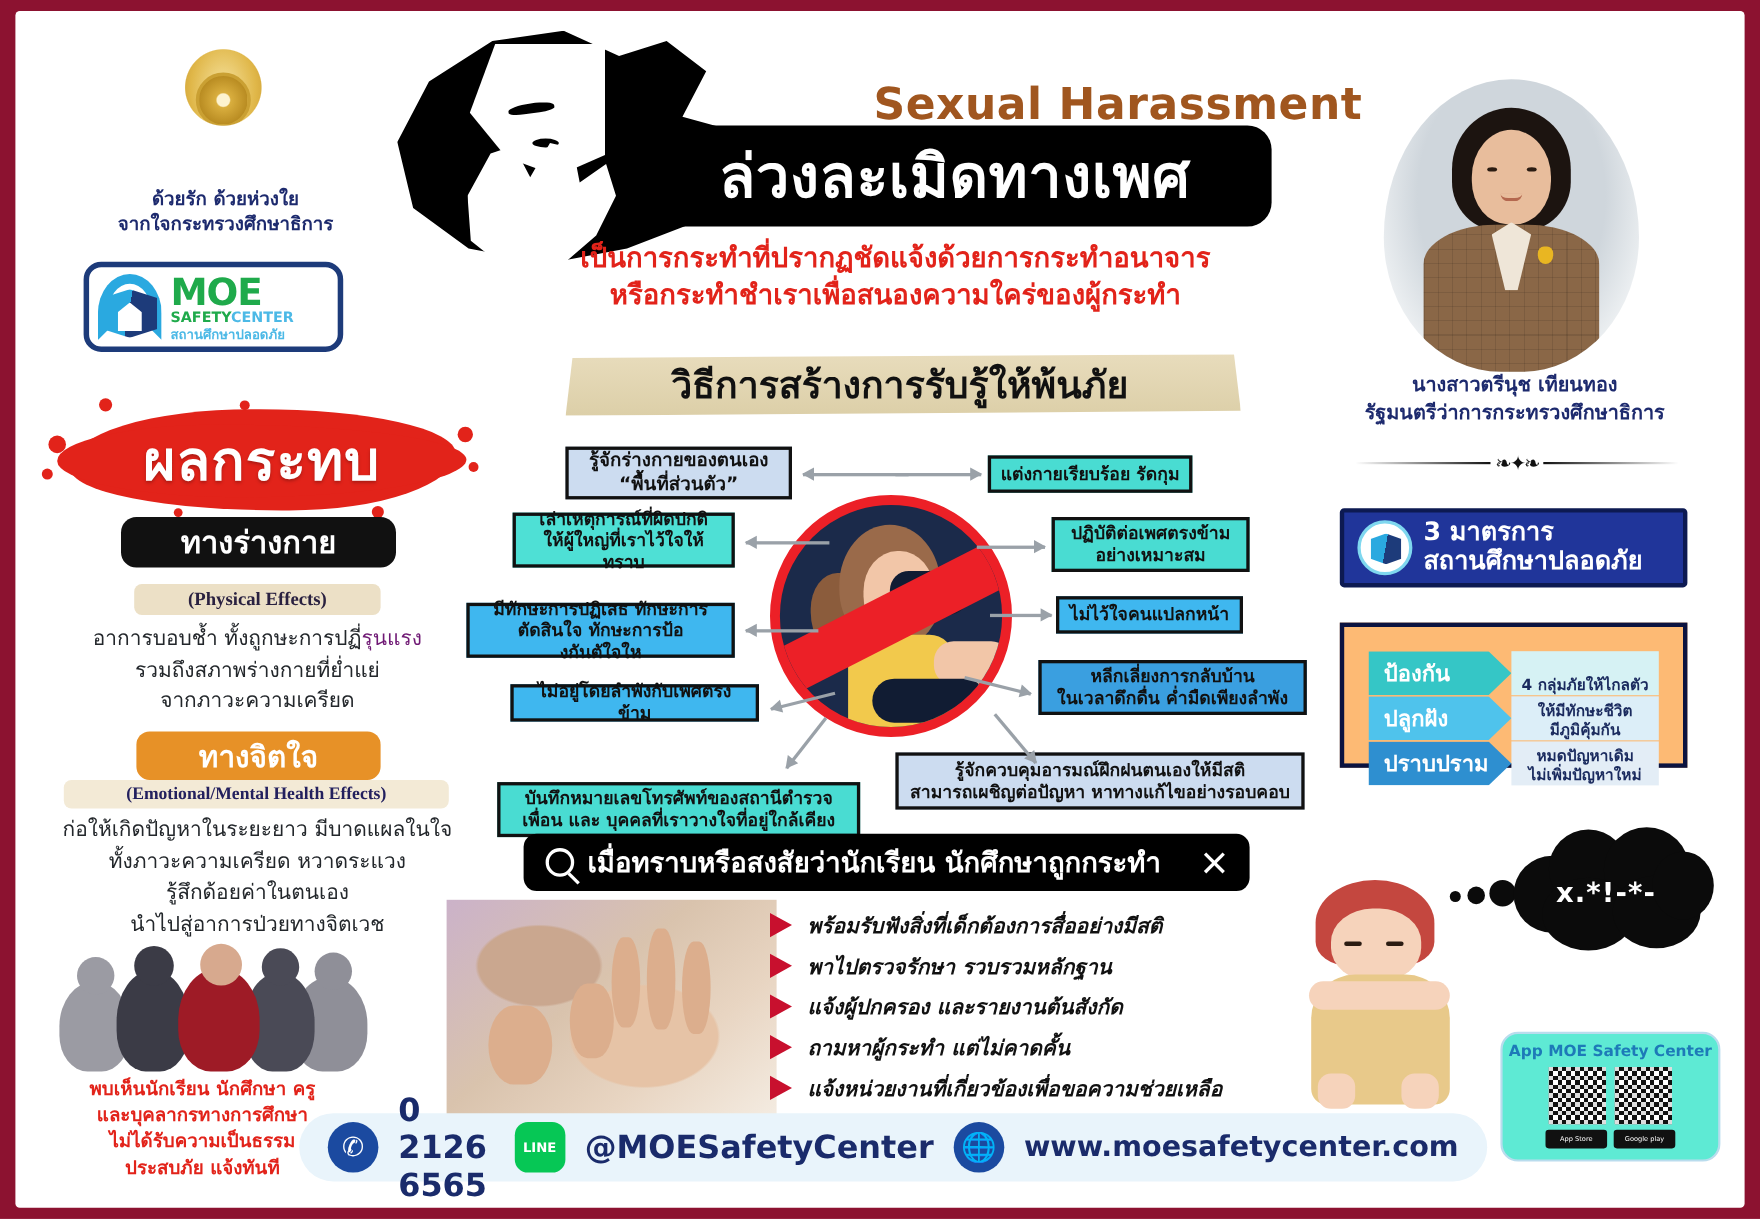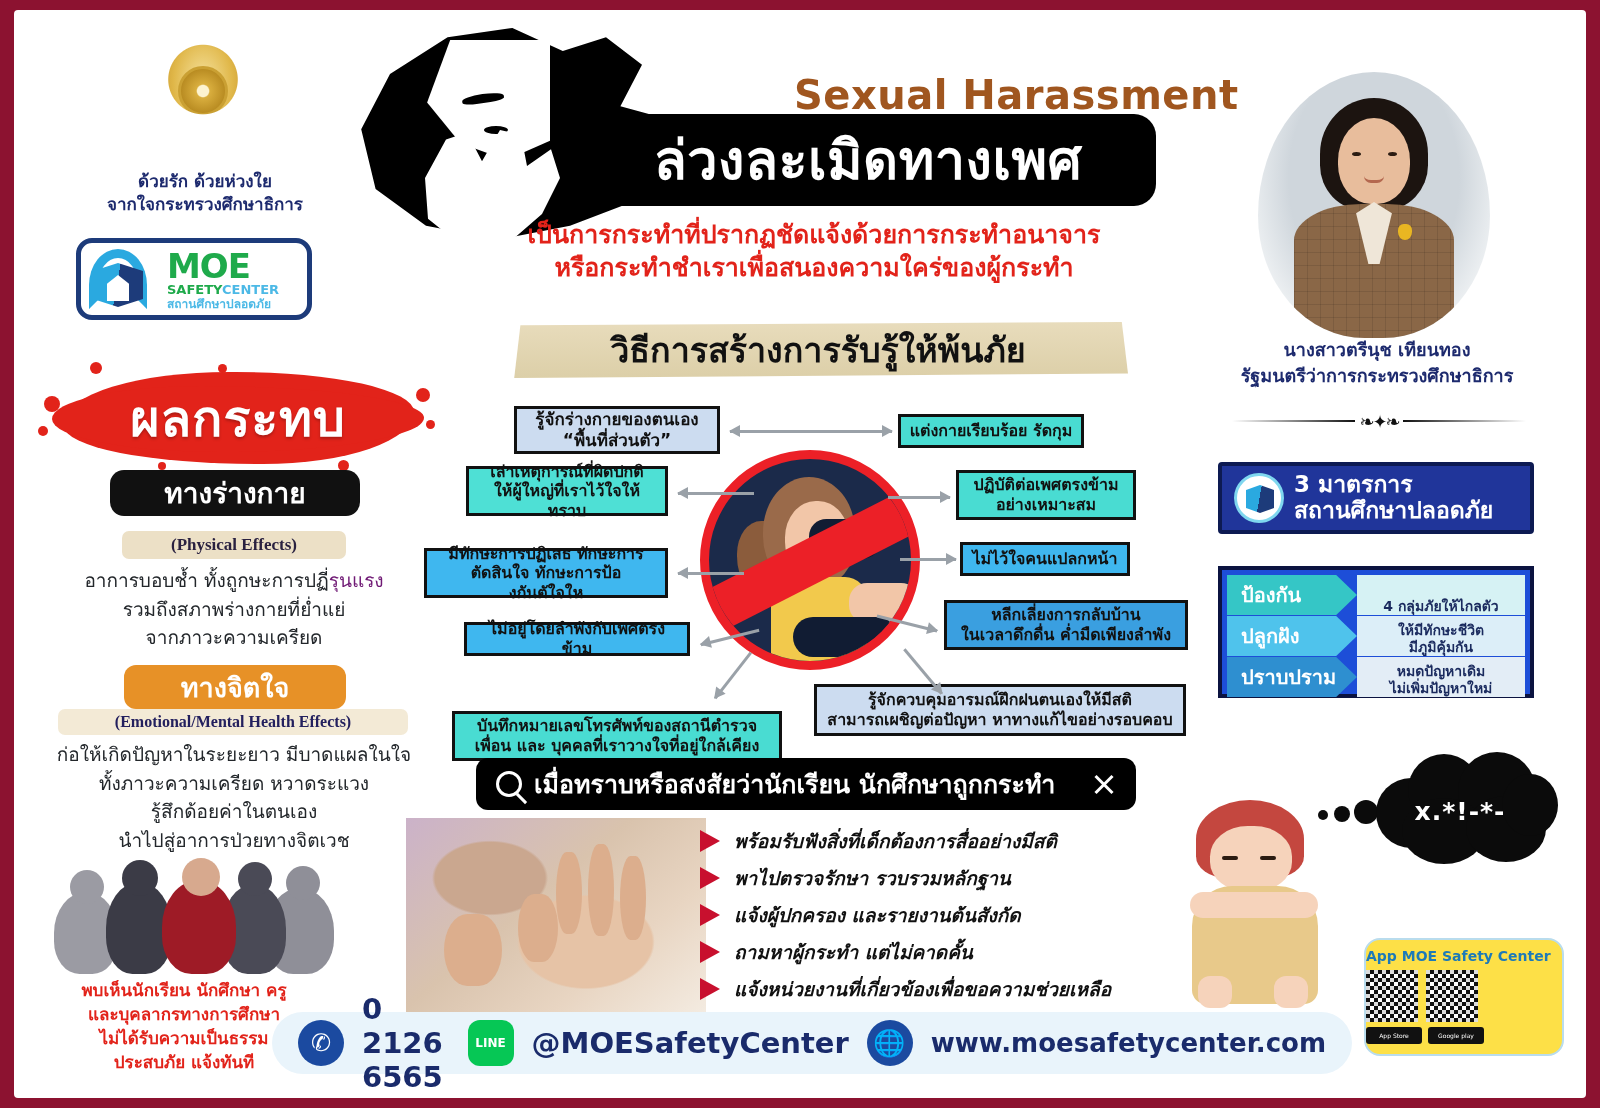--- a/index.html
+++ b/index.html
@@ -50,21 +50,21 @@
   }
   .love-text {
     position: absolute; left: 60px; top: 160px; width: 262px;
     text-align: center; color: #1d2a6e; font-weight: 700;
     font-size: 17px; line-height: 1.38;
   }
   .moe-logo-box {
     position: absolute; left: 62px; top: 228px;
     width: 236px; height: 82px;
     border: 5px solid #1d3b7a; border-radius: 16px;
-    background: #fff; display: flex; align-items: center; gap: 20px;
+    background: #fff; display: flex; align-items: center; gap: 8px;
     padding: 6px 8px;
   }
   .moe-shield {
     width: 58px; height: 60px; position: relative; flex: none;
   }
   .moe-shield .arc {
     position:absolute; inset:0;
     border: 9px solid #2aa9e0;
     border-bottom-color: transparent;
     border-radius: 50% 50% 0 0 / 60% 60% 0 0;
@@ -247,21 +247,21 @@
   }
   .mh-icon::after{
     content:""; position:absolute; left:9px; top:9px; width:28px;height:28px;
     background:linear-gradient(100deg,#2aa9e0 0 48%, #1d3b7a 48%);
     clip-path: polygon(0 18%,50% 0,100% 18%,100% 82%,50% 100%,0 82%);
   }
   .mh-text { color:#fff; font-weight:800; font-size:23px; line-height:1.12; }
 
   .measures-box {
     position:absolute; left:1204px; top:556px; width:316px; height:132px;
-    background:#1d4ed8; border:4px solid #0b1340; padding:5px;
+    background:#fdba74; border:4px solid #0b1340; padding:22px;
   }
   .m-row { display:flex; height:40px; margin-bottom:1px; }
   .m-row .lbl {
     width:130px; display:flex; align-items:center; padding-left:14px;
     color:#fff; font-weight:800; font-size:20px;
     clip-path: polygon(0 0, 84% 0, 100% 50%, 84% 100%, 0 100%);
   }
   .m-row .val {
     flex:1; display:flex; flex-direction:column; align-items:center; justify-content:flex-end;
     color:#1a2a5e; font-weight:700; font-size:14px; line-height:1.2; text-align:center;
@@ -365,22 +365,22 @@
     position:absolute; left:1348px; top:742px; width:196px; height:118px;
   }
   .th-lobe { position:absolute; background:#0b0b0b; border-radius:50%; }
   .th-txt {
     position:absolute; inset:0; display:flex;align-items:center;justify-content:center;
     color:#fff; font-size:25px; font-weight:800; letter-spacing:1px; z-index:3;
   }
 
   .qr-card {
     position:absolute; left:1350px; top:928px; width:200px; height:118px;
-    background:#fde047; border:2px solid #b9dced; border-radius:16px;
-    display:flex; flex-direction:column; padding-top:8px;
+    background:#5eead4; border:2px solid #b9dced; border-radius:16px;
+    display:flex; flex-direction:column; align-items:center; padding-top:8px;
   }
   .qr-card .t { color:#1d7ab8; font-size:14px; font-weight:800; }
   .qr-pair { display:flex; gap:8px; margin-top:6px; }
   .qr {
     width:52px;height:52px;
     background:
       repeating-linear-gradient(90deg,#111 0 4px,#fff 4px 8px),
       repeating-linear-gradient(0deg,#111 0 4px,#fff 4px 8px);
     background-blend-mode: difference;
     background-color:#fff;

